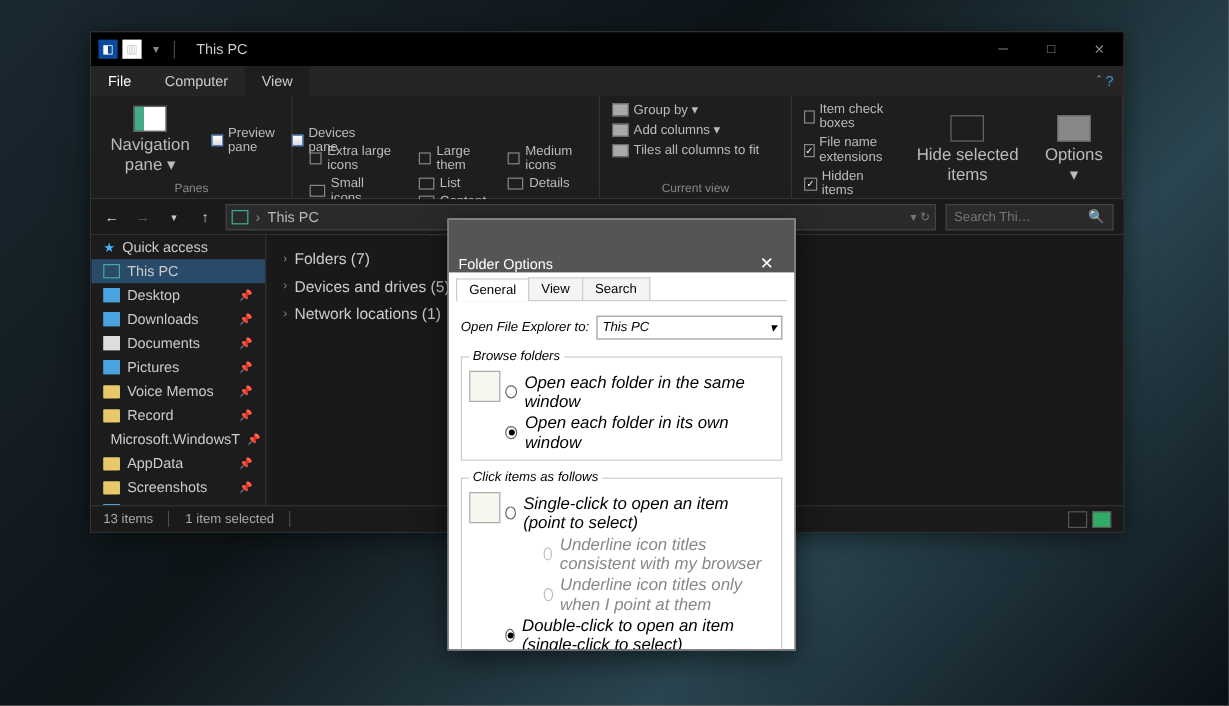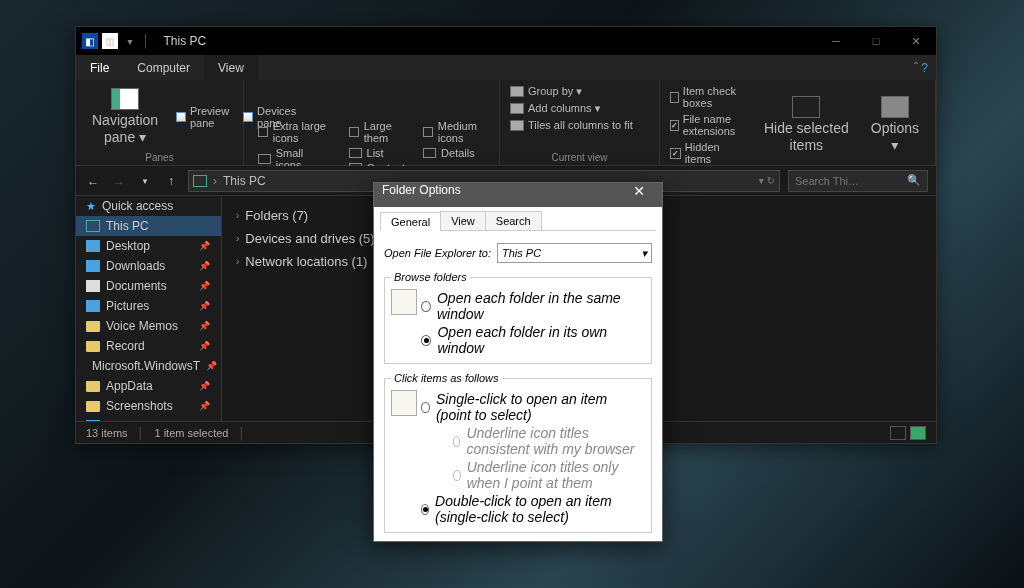--- a/index.html
+++ b/index.html
@@ -49,21 +49,21 @@
 .folder-ico { width:14px; height:11px; background:#e6c96b; border-radius:1px; }
 .pin { margin-left:auto; color:#666; font-size:9px; }
 .content { flex:1; padding:8px 14px; color:#ccc; font-size:13px; }
 .group-row { display:flex; align-items:center; gap:6px; padding:4px 0; }
 .chev { color:#888; font-size:10px; }
 .statusbar { height:22px; background:#1a1a1a; border-top:1px solid #333; display:flex; align-items:center; padding:0 10px; font-size:11px; color:#aaa; gap:10px; }
 .statusbar .right { margin-left:auto; display:flex; gap:4px; }
 .view-ico { width:16px; height:14px; border:1px solid #555; }
 
 .dialog { position:absolute; left:373px; top:182px; width:290px; height:360px; background:#fff; border:1px solid #666; box-shadow:0 6px 24px rgba(0,0,0,0.6); display:flex; flex-direction:column; font-size:11px; color:#000; }
-.dlg-title { height:24px; background:#555; color:#fff; display:flex; align-items:flex-start; padding:0 8px; font-size:12px; }
+.dlg-title { height:44px; background:#555; color:#fff; display:flex; align-items:flex-end; padding:0 8px; font-size:12px; }
 .dlg-close { margin-left:auto; width:30px; text-align:center; font-size:14px; }
 .dlg-tabs { display:flex; border-bottom:1px solid #ccc; background:#fff; margin:4px 6px 0; }
 .dlg-tab { padding:3px 10px; border:1px solid #ccc; border-bottom:none; margin-right:-1px; background:#f4f4f4; font-size:11px; }
 .dlg-tab.active { background:#fff; position:relative; top:1px; }
 .dlg-body { flex:1; padding:8px 10px; overflow:hidden;font-style:italic; }
 .dlg-row { display:flex; align-items:center; gap:6px; margin:4px 0 8px; }
 .dlg-select { flex:1; height:20px; border:1px solid #999; background:#fff; padding:0 4px; font-size:11px; display:flex; align-items:center; justify-content:space-between; }
 fieldset { border:1px solid #ccc; margin-bottom:8px; padding:6px 6px 6px 6px; }
 legend { font-size:11px; padding:0 3px; }
 .opt { display:flex; align-items:center; gap:6px; padding:1px 0; font-size:14px; }

